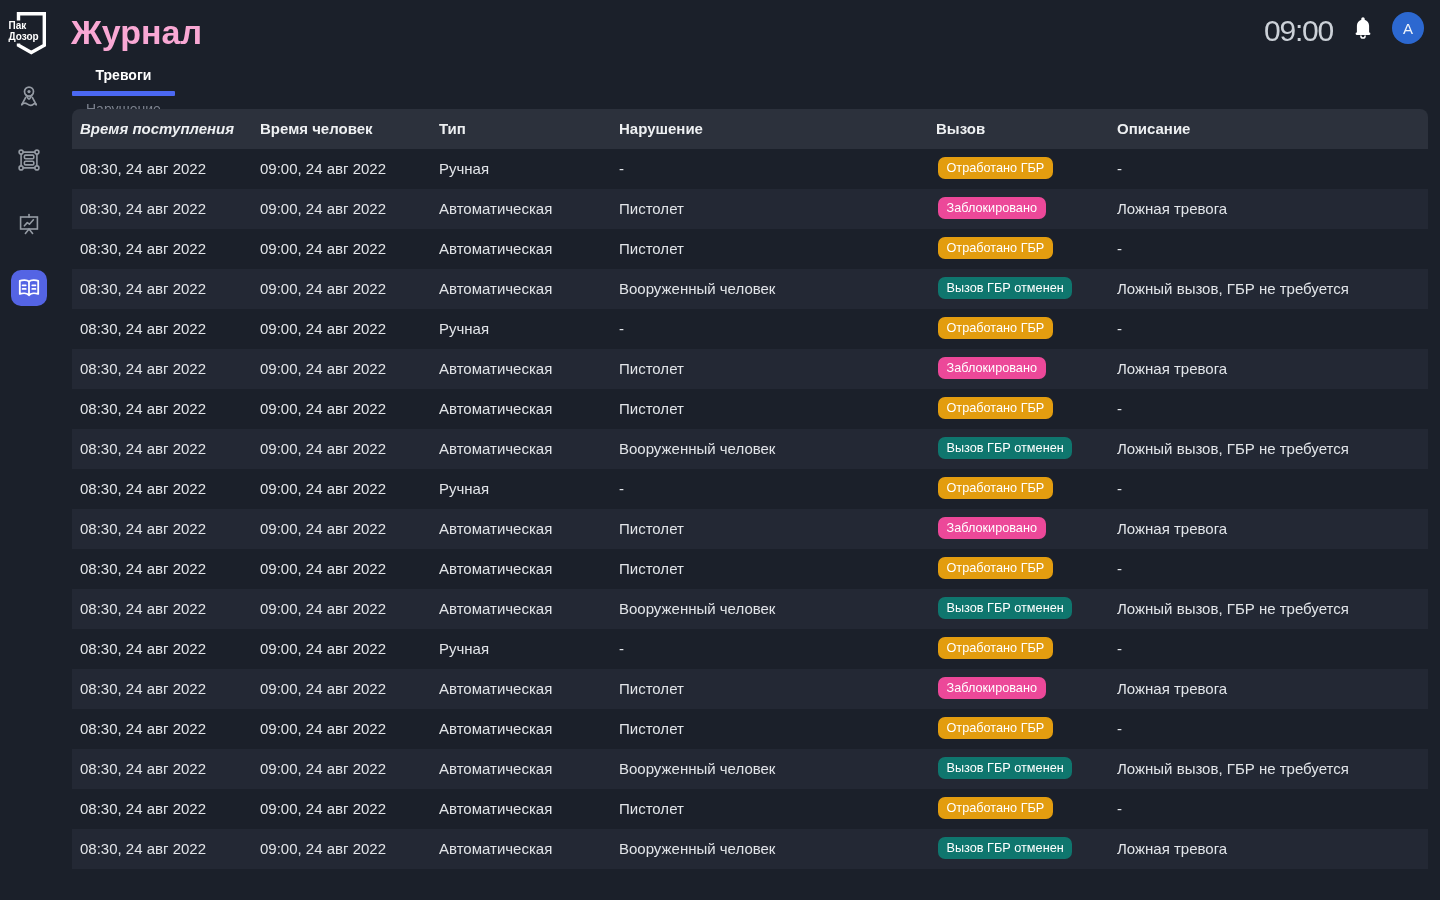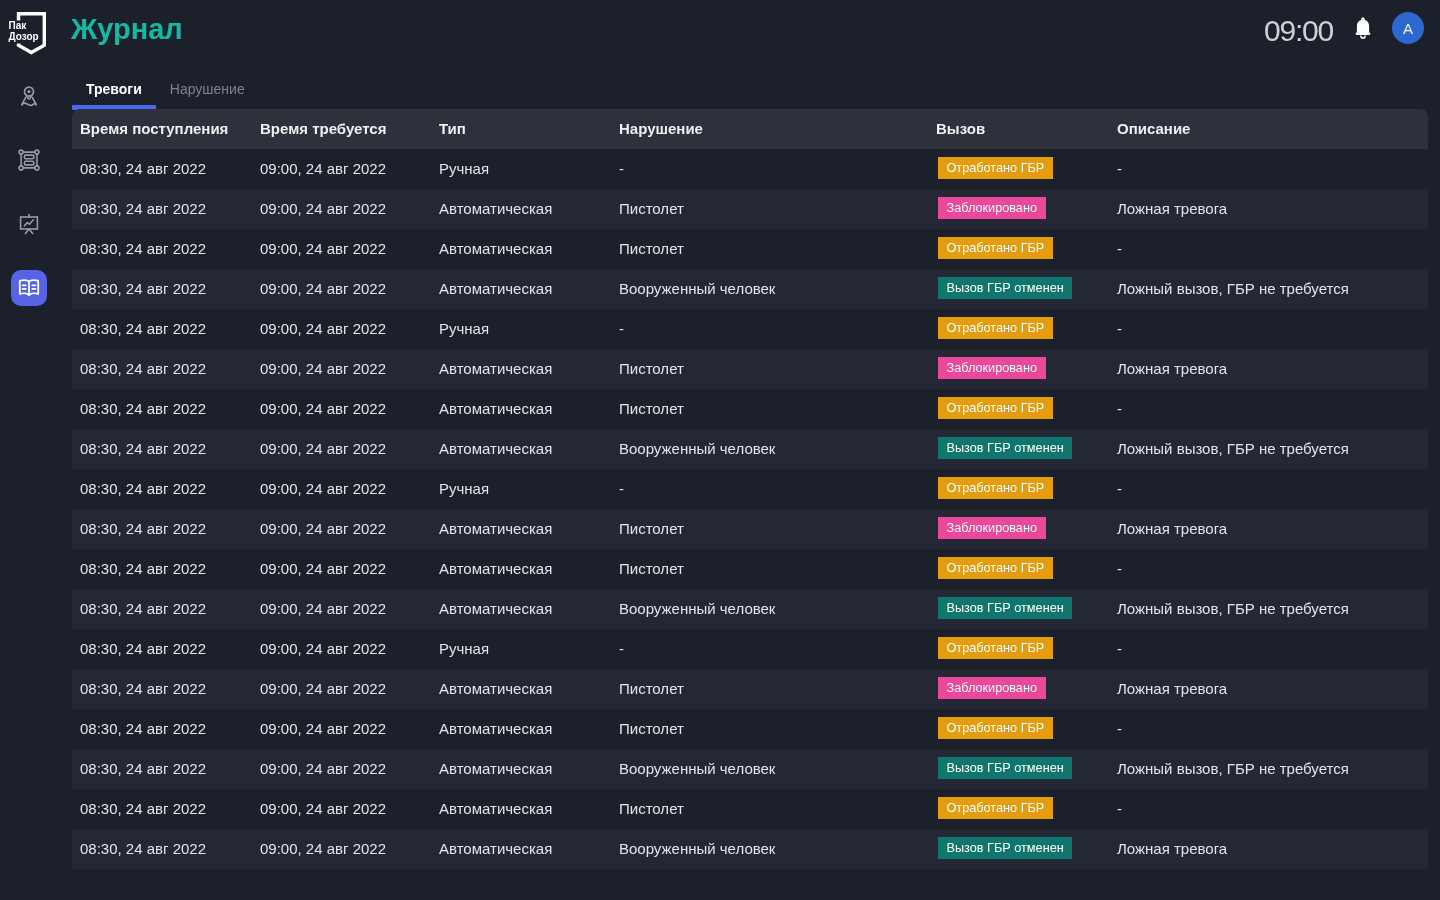--- a/index.html
+++ b/index.html
@@ -10,44 +10,44 @@
   
   .sidebar { position:absolute; left:0; top:0; width:58px; height:640px; }
   .logo { position:absolute; left:0; top:0; }
   .nav-ic { position:absolute; left:17px; color:#959ba4; }
   .ic1 { top:84px; }
   .ic2 { top:148px; }
   .ic3 { top:212px; }
   .active-pill { position:absolute; left:11px; top:270px; width:36px; height:36px; background:#5464e4; border-radius:10px; display:flex; align-items:center; justify-content:center; color:#fff; }
 
   
-  .title { position:absolute; left:71px; top:13px; font-size:29px; font-weight:bold; color:#14b8a6; }
+  .title { position:absolute; left:71px; top:13px; font-size:34px; font-weight:bold; color:#f9a8d4; }
   .clock { position:absolute; top:14px; right:107px; font-size:30px; letter-spacing:-1.2px; color:#ccd1d8; }
   .bell { position:absolute; top:17px; right:67px; }
   .avatar { position:absolute; top:12px; right:16px; width:32px; height:32px; border-radius:50%; background:#2c68d0; color:#eef3fa; font-size:15px; font-weight:normal; display:flex; align-items:center; justify-content:center; }
 
   
-  .tabs { position:absolute; left:72px; top:76px; display:flex; }
+  .tabs { position:absolute; left:72px; top:62px; display:flex;flex-direction:column; }
   .tab { padding:0 14px; font-size:14px; text-align:center; }
   .tab .lbl { display:block; height:29px; line-height:26px; }
   .tab.on .lbl { color:#fff; font-weight:bold; }
   .tab.off .lbl { color:#7c828e; }
   .tab .bar { display:block; height:5px; margin:0 -14px; border-radius:1px; background:transparent; }
   .tab.on .bar { background:#4b68f2; }
 
   
   table { position:absolute; left:72px; top:109px; width:1356px; border-collapse:collapse; table-layout:fixed; }
   th, td { height:40px; line-height:40px; padding:0 6px 0 8px; text-align:left; vertical-align:middle; font-size:15px; white-space:nowrap; overflow:hidden; }
   thead th { background:#2c313c; font-weight:bold; color:#eef0f2; }
-  th:first-child { border-top-left-radius:8px; }
+  th:first-child { border-top-left-radius:8px;font-style:italic; }
   th:last-child { border-top-right-radius:8px;margin-left:44px; }
   tbody tr:nth-child(even) td { background:#232834; }
   td { color:#e2e5e9; }
 
-  .badge { display:inline-block; height:22px; line-height:22px; padding:0 8.5px; border-radius:0; font-size:12.7px; color:#fff; vertical-align:middle; position:relative; top:-2px; margin-left:2px; }
+  .badge { display:inline-block; height:22px; line-height:22px; padding:0 8.5px; border-radius:7px; font-size:12.7px; color:#fff; vertical-align:middle; position:relative; top:-2px; margin-left:2px; }
   .b-or { background:#e39d0f; }
   .b-bl { background:#ec4899; }
   .b-rd { background:#0f766e; }
 </style>
 </head>
 <body>
 
 <div class="sidebar">
   <svg class="logo" width="58" height="60" viewBox="0 0 58 60">
     <path d="M18.5 20.5 V13.7 H44.3 V45.3 L31.3 52.6 L18.5 45.3 V43.5" fill="none" stroke="#fff" stroke-width="3.4"></path>
@@ -114,21 +114,21 @@
     <col style="width:180px">
       <col style="width:179px">
       <col style="width:180px">
     <col style="width:317px">
       <col style="width:181px">
       <col style="width:319px">
   </colgroup>
   <thead>
     <tr>
       <th>Время поступления</th>
-        <th>Время требуется</th>
+        <th>Время человек</th>
         <th>Тип</th>
       <th>Нарушение</th>
         <th>Вызов</th>
         <th>Описание</th>
     </tr>
   </thead>
   <tbody>
     <tr>
         <td>08:30, 24 авг 2022</td>
         <td>09:00, 24 авг 2022</td>

